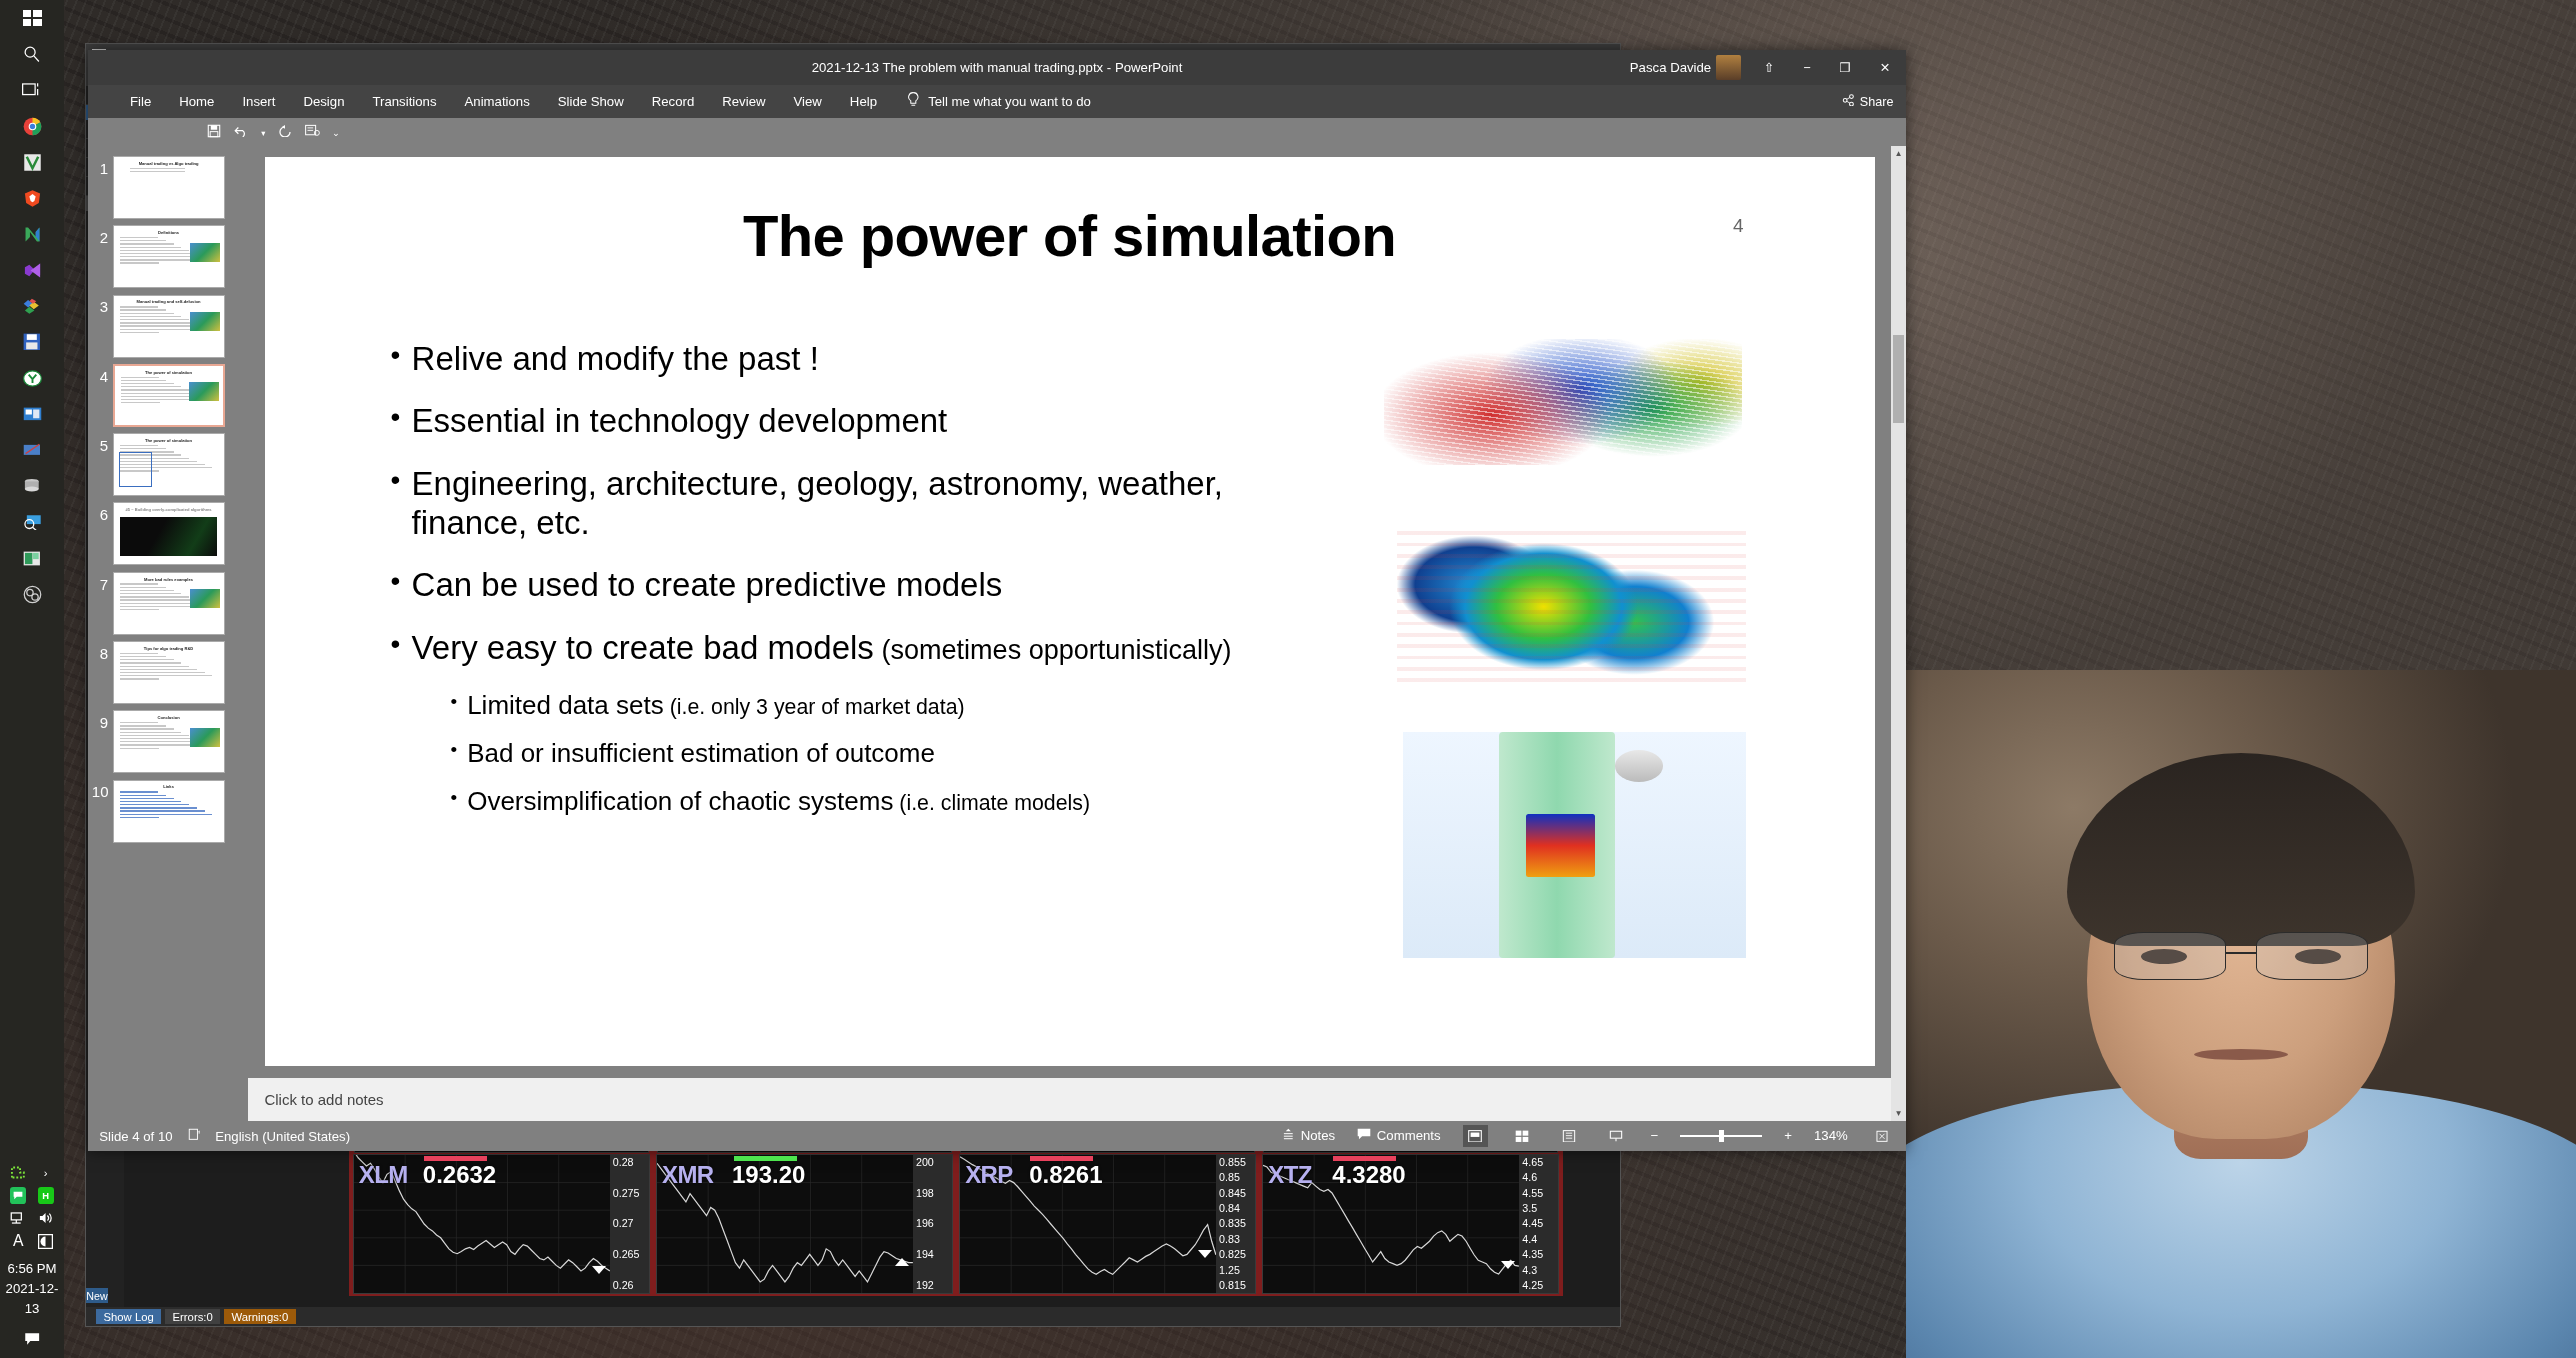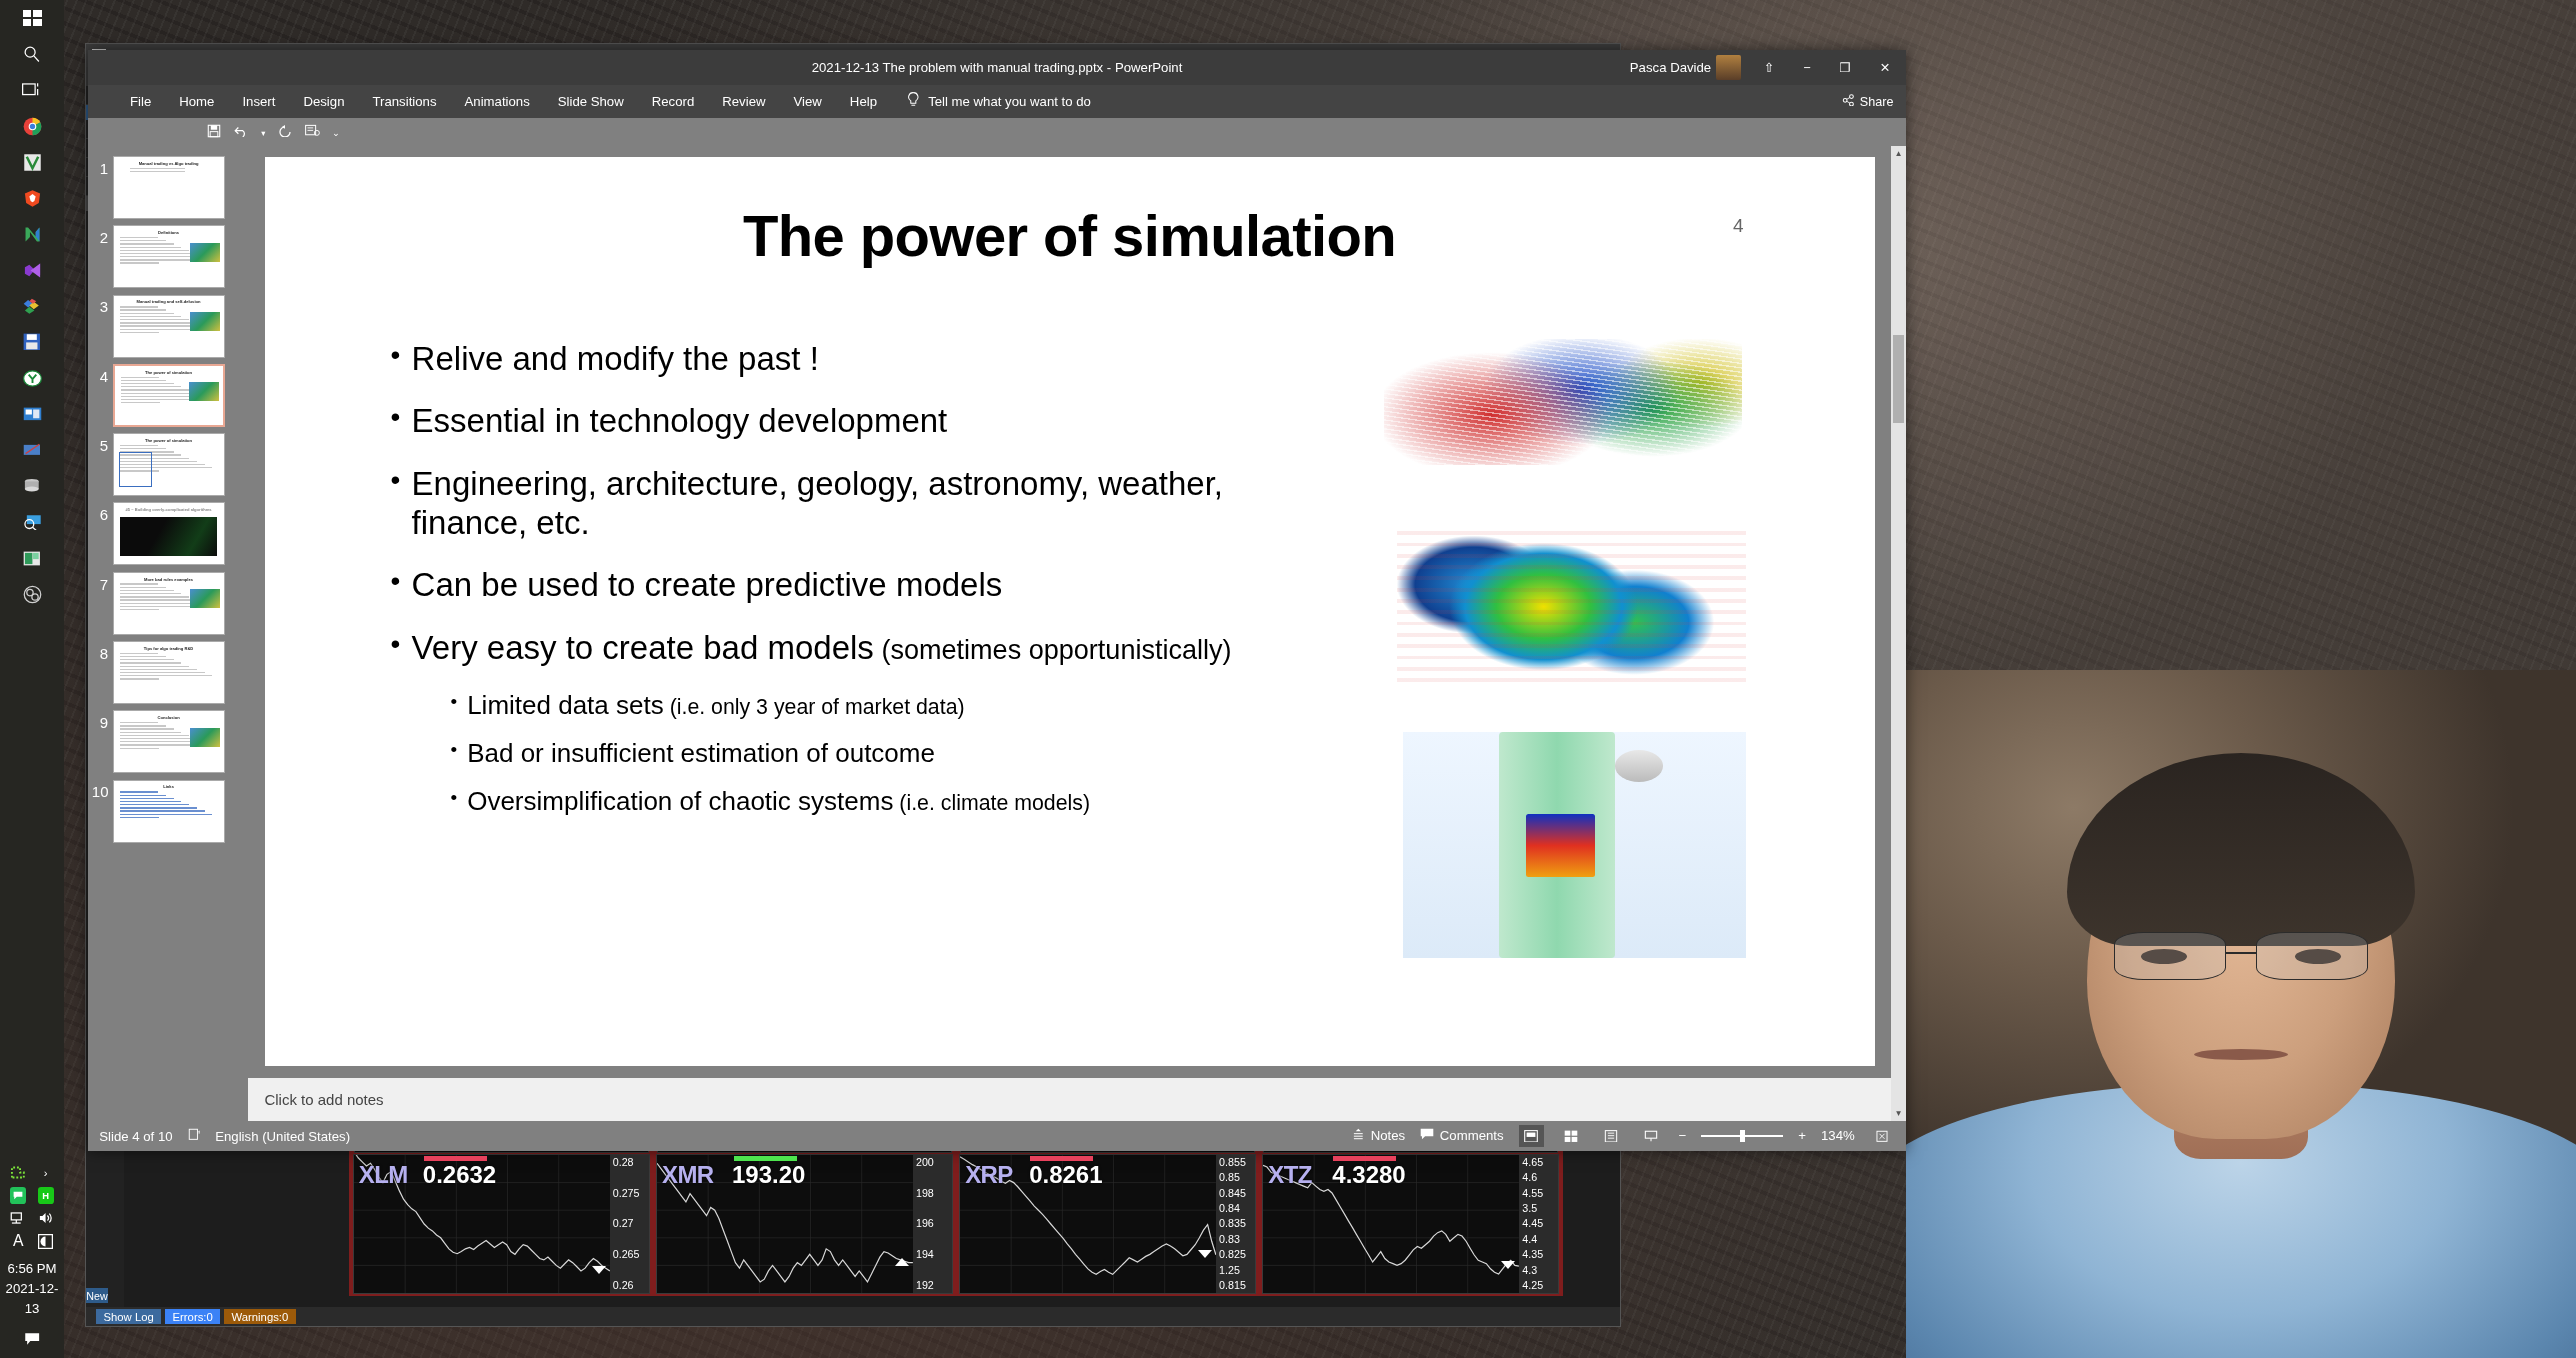--- a/index.html
+++ b/index.html
@@ -124,21 +124,21 @@
   .led { width:14.5px; height:14.5px; border-radius:50%; background:#2de02d; border:1.3px solid #1a7a1a; }
   .led.dim { background:#1a6b1a; }
   .enzo-left .plus { color:#fff; font-size:12.6px; }
 
   .enzo-status {
     position:absolute; left:0; right:0; bottom:0; height:19px; background:#2b2b2b;
     display:flex; align-items:center; gap:3.8px; padding-left:10px;
   }
   .chip { color:#fff; font-size:11.3px; padding:1.9px 7.5px; }
   .chip.log { background:#3c6a9e; }
-  .chip.err { background:#3b82f6; }
+  .chip.err { background:#404040; }
   .chip.warn { background:#9c5a09; }
 
   
   .ticker-strip {
     position:absolute; left:349px; top:1151px; width:1214px; height:145px;
     background:#7f1d1d; display:flex; gap:6.3px; padding:2.5px 3.8px;
   }
   .tick {
     position:relative; flex:1; background:#0d0d0d; border:0.6px solid #3a3a3a;
     display:flex;
@@ -254,21 +254,21 @@
   .img-f3 .cap { position:absolute; left:62%; top:8%; width:14%; height:14%;
     background:linear-gradient(#e8e8e8,#bbb); border-radius:50%; }
 
   .notes-bar { position:absolute; left:160px; right:15px; bottom:0; height:43px; background:#f0f0f0;
     display:flex; align-items:center; padding-left:16.4px; color:#444; font-size:15px; }
 
   .ppt-statusbar {
     position:absolute; left:0; right:0; bottom:0; height:30px; background:#808080; color:#fff;
     display:flex; align-items:center; font-size:13.2px; gap:15px; padding:0 11.3px;
   }
-  .ppt-statusbar .right { margin-left:auto; display:flex; align-items:center; gap:15px; }
+  .ppt-statusbar .right { margin-left:auto; display:flex; align-items:center; gap:22px; }
   .vbtn { width:25px; height:21.4px; display:flex; align-items:center; justify-content:center; }
   .vbtn.active { background:#555; }
   .zoom-track { width:82px; height:1.9px; background:#fff; position:relative; }
   .zoom-knob { position:absolute; left:39px; top:-5px; width:4.4px; height:12px; background:#fff; }
 
   .vscroll { position:absolute; right:0; top:96px; width:15px; bottom:30px; background:#e4e4e4; }
   .vscroll .thumbv { position:absolute; right:1.9px; top:189px; width:11.3px; height:88px; background:#b0b0b0; }
   .vscroll .arw { height:15px; display:flex; align-items:center; justify-content:center; color:#555; font-size:8.2px;}
 </style>
 </head>

